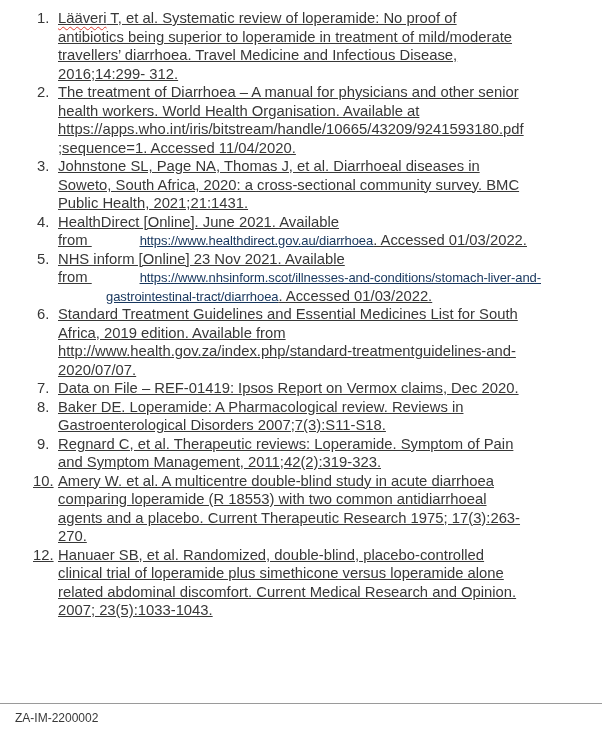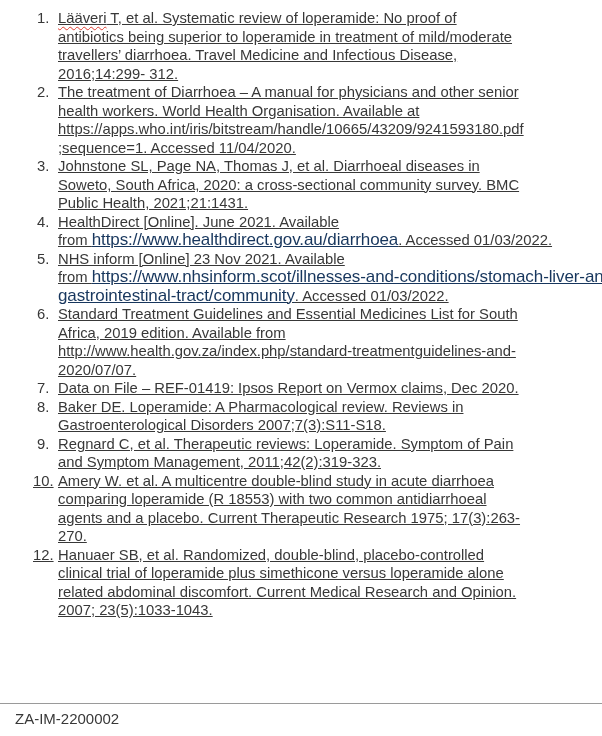--- a/index.html
+++ b/index.html
@@ -39,45 +39,46 @@
     text-decoration: underline;
   }
   .ref-line {
     height: 18.5px;
     line-height: 18.5px;
     font-size: 14.8px;
     white-space: pre;
     text-decoration: underline;
   }
   .ref-line .link {
-    font-size: 17px;
+    font-size: 13px;
     color: var(--link-color, #17365d);
     text-decoration: underline;
     letter-spacing: -0.1px;
+    margin-left: 48px;
   }
   .misspell {
     text-decoration-line: underline;
     text-decoration-style: wavy;
     text-decoration-color: var(--spell-color, #e03c31);
     text-decoration-thickness: 1px;
     text-underline-offset: 2.5px;
   }
   .footer-divider {
     position: absolute;
     top: 703px;
     left: 0;
     width: 602px;
     height: 1px;
     background: #9a9a9a;
   }
   .footer-code {
     position: absolute;
     left: 15px;
     top: 709px;
-    font-size: 15px;
+    font-size: 12px;
     line-height: 19px;
   }
 </style>
 </head>
 <body>
 
 <div class="page">
   <div class="ref-list">
       <div class="ref-item">
         <span class="ref-num">1.</span>
@@ -101,21 +102,21 @@
       </div>
       <div class="ref-item">
         <span class="ref-num">4.</span>
         <div class="ref-line"><span>HealthDirect [Online]. June 2021. Available</span></div>
         <div class="ref-line"><span>from </span><span class="link">https://www.healthdirect.gov.au/diarrhoea</span><span>. Accessed 01/03/2022.</span></div>
       </div>
       <div class="ref-item">
         <span class="ref-num">5.</span>
         <div class="ref-line"><span>NHS inform [Online] 23 Nov 2021. Available</span></div>
         <div class="ref-line"><span>from </span><span class="link">https://www.nhsinform.scot/illnesses-and-conditions/stomach-liver-and-</span></div>
-        <div class="ref-line"><span class="link">gastrointestinal-tract/community</span><span>. Accessed 01/03/2022.</span></div>
+        <div class="ref-line"><span class="link">gastrointestinal-tract/diarrhoea</span><span>. Accessed 01/03/2022.</span></div>
       </div>
       <div class="ref-item">
         <span class="ref-num">6.</span>
         <div class="ref-line"><span>Standard Treatment Guidelines and Essential Medicines List for South</span></div>
         <div class="ref-line"><span>Africa, 2019 edition. Available from</span></div>
         <div class="ref-line"><span>http://www.health.gov.za/index.php/standard-treatmentguidelines-and-</span></div>
         <div class="ref-line"><span>2020/07/07.</span></div>
       </div>
       <div class="ref-item">
         <span class="ref-num">7.</span>

